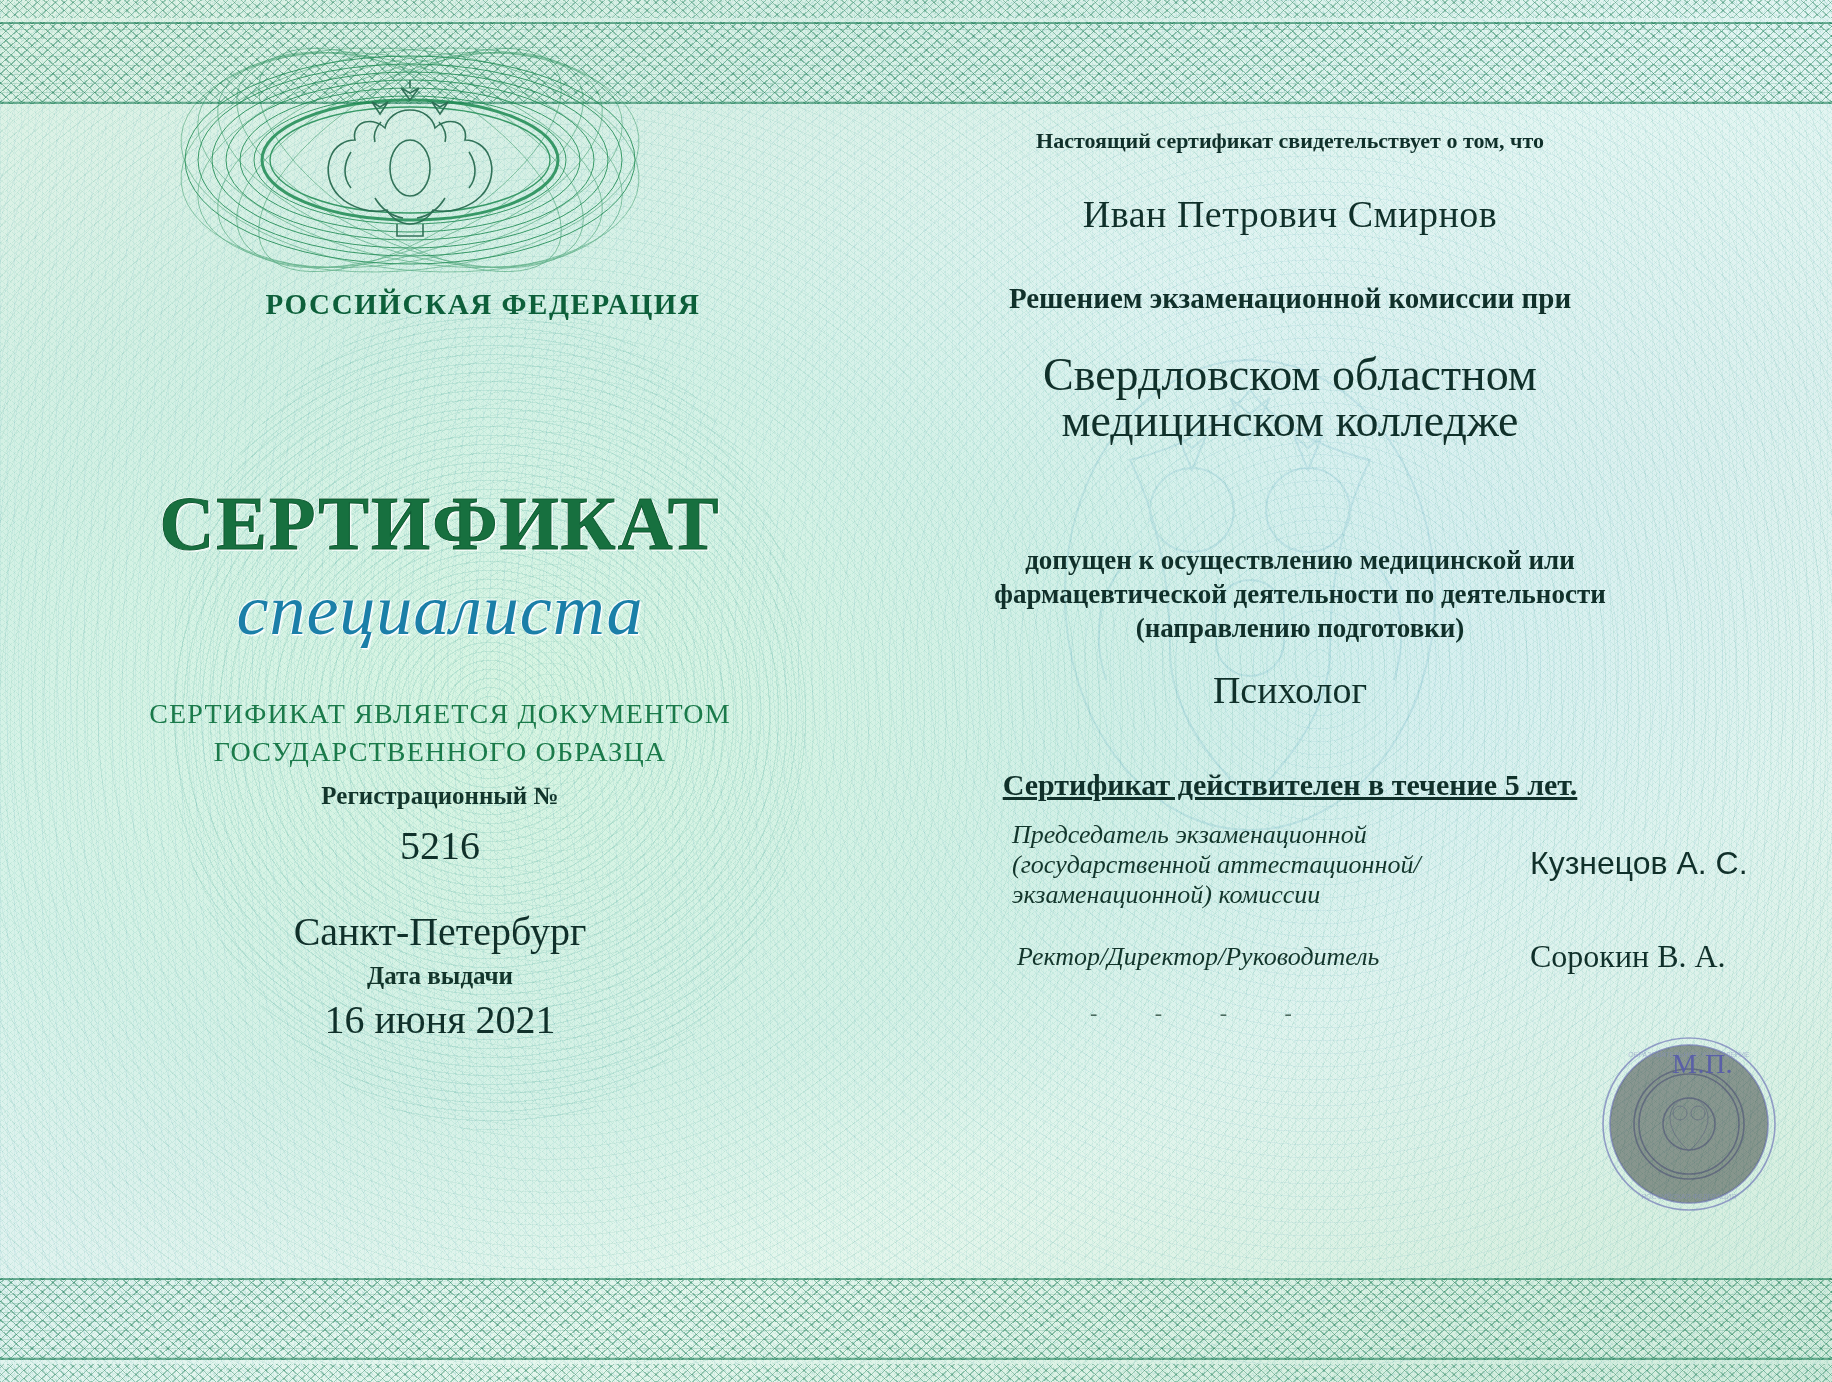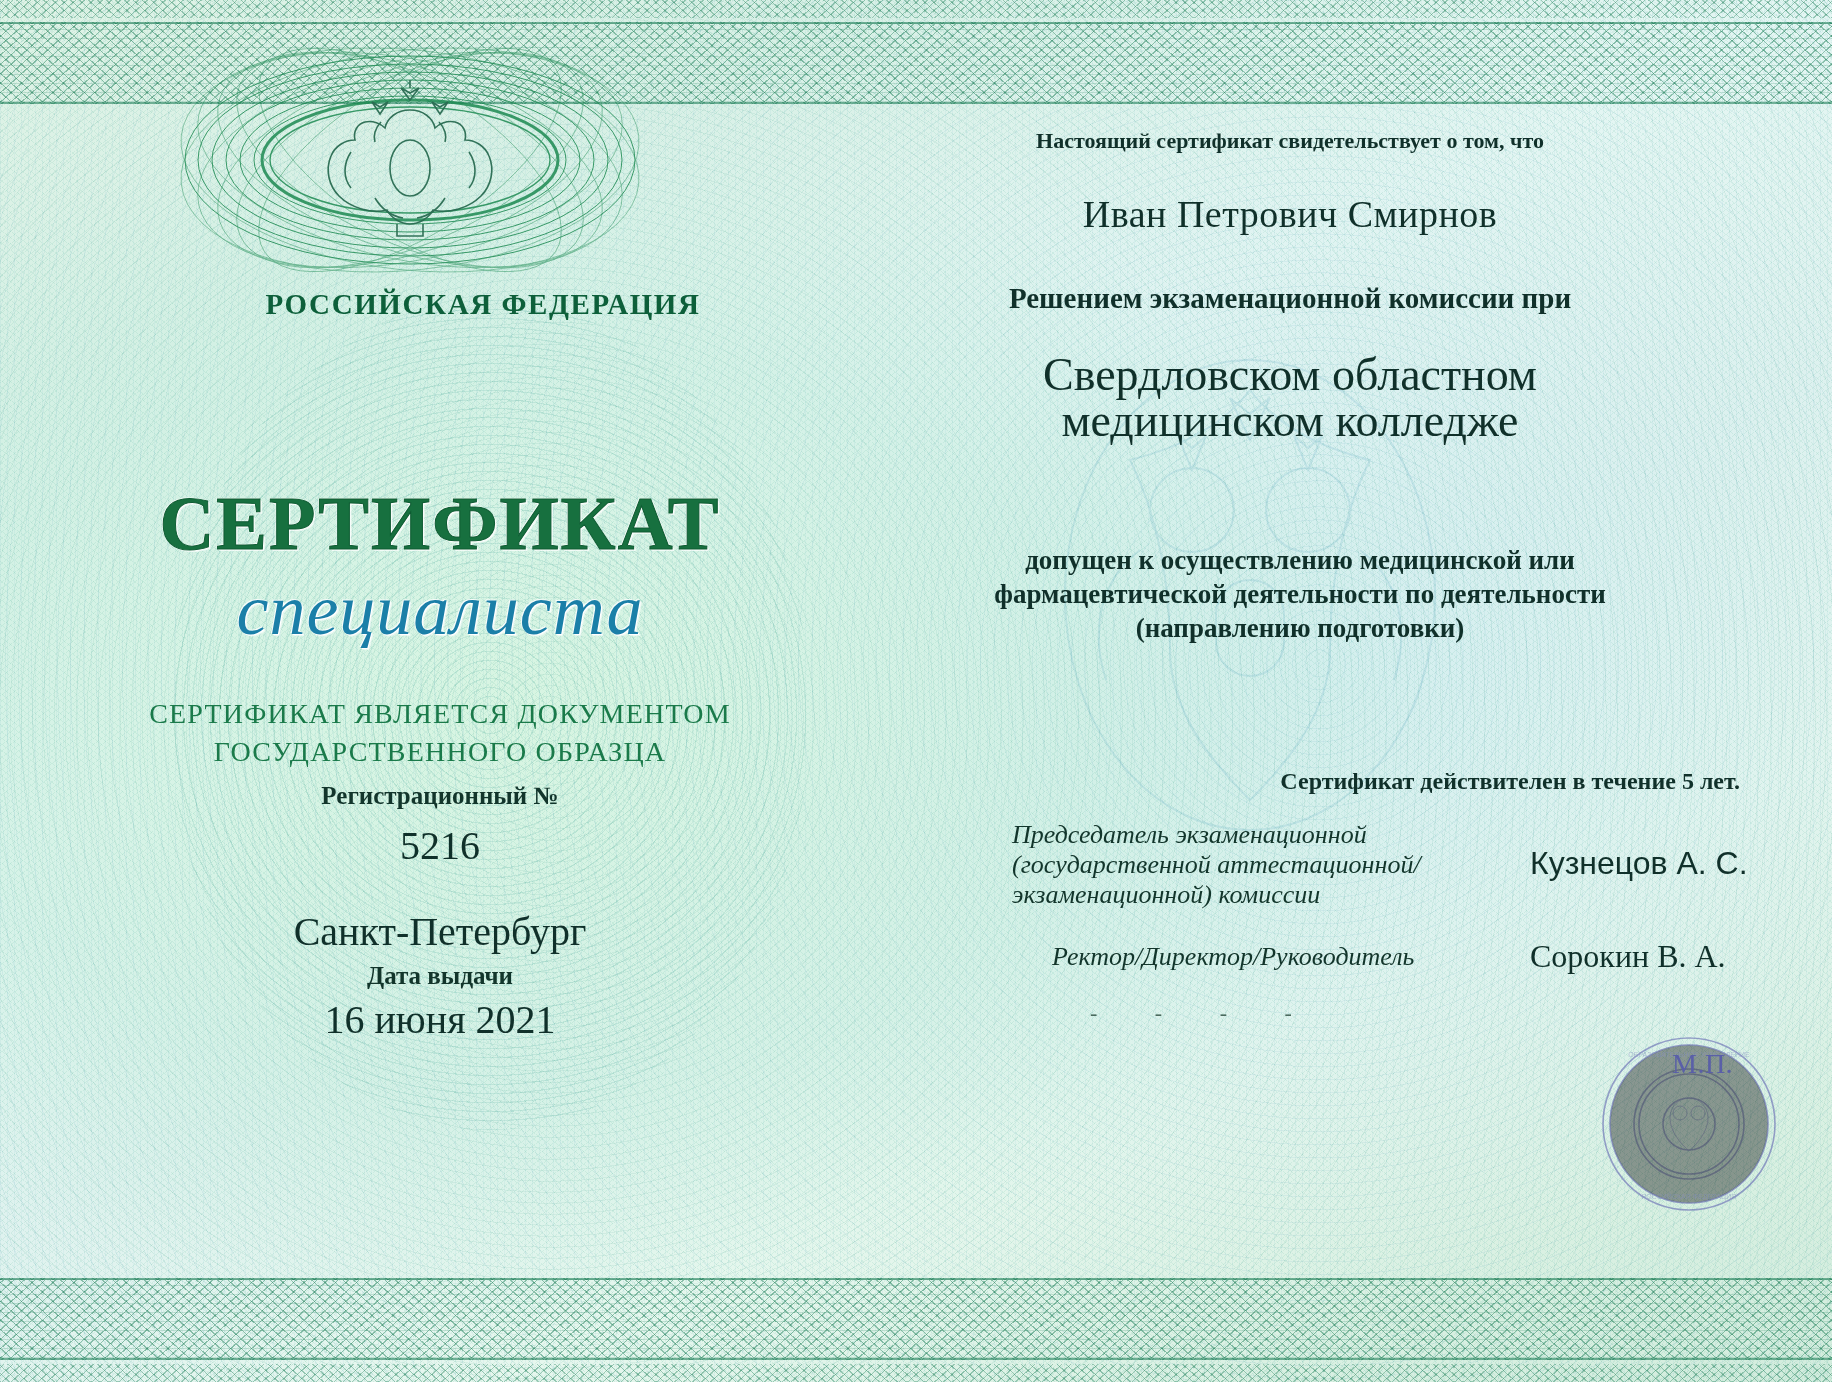--- a/index.html
+++ b/index.html
@@ -290,25 +290,26 @@
     text-align: center;
     font-family: "Liberation Serif", serif;
     font-size: 38px;
     color: #10302a;
   }
   .r-validity {
     position: absolute;
     left: 840px;
     top: 768px;
     width: 900px;
-    text-align: right;
-    font-family: "Liberation Serif", serif;
-    font-weight: bold;
-    font-size: 24px;
-    color: #10302a;
+    text-align: center;
+    font-family: "Liberation Serif", serif;
+    font-weight: bold;
+    font-size: 30px;
+    color: #10302a;
+    text-decoration: underline;
   }
 
   .sig-block-1 {
     position: absolute;
     left: 1012px;
     top: 820px;
     width: 490px;
     font-family: "Liberation Serif", serif;
     font-style: italic;
     font-size: 26px;
@@ -319,21 +320,21 @@
     position: absolute;
     left: 1530px;
     top: 845px;
     width: 280px;
     font-family: Liberation Sans, sans-serif;
     font-size: 32px;
     color: #10302a;
   }
   .sig-block-2 {
     position: absolute;
-    left: 1052px;
+    left: 1017px;
     top: 942px;
     width: 490px;
     font-family: "Liberation Serif", serif;
     font-style: italic;
     font-size: 26px;
     color: #12352b;
   }
   .sig-name-2 {
     position: absolute;
     left: 1530px;
@@ -478,20 +479,21 @@
     <div>Свердловском областном</div>
     <div>медицинском колледже</div>
   </div>
 
   <div class="r-admitted">
     <span class="just">допущен к осуществлению медицинской или</span>
     <span class="just">фармацевтической деятельности по деятельности</span>
     <span class="just">(направлению подготовки)</span>
   </div>
 
+  <div class="r-specialty">Психолог</div>
   <div class="r-validity">Сертификат действителен в течение 5 лет.</div>
 
   <div class="sig-block-1">
     <div>Председатель экзаменационной</div>
     <div>(государственной  аттестационной/</div>
     <div>экзаменационной) комиссии</div>
   </div>
   <div class="sig-name-1">Кузнецов А. С.</div>
 
   <div class="sig-block-2">Ректор/Директор/Руководитель</div>

